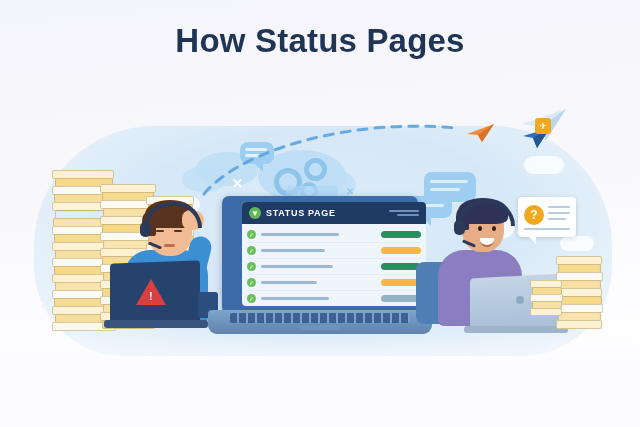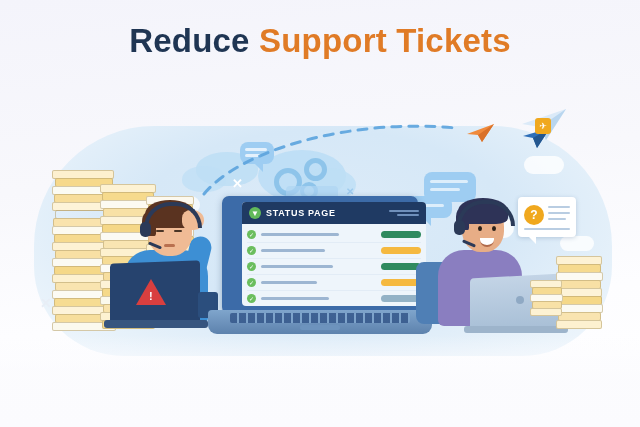--- a/index.html
+++ b/index.html
@@ -360,16 +360,16 @@
   <div class="infocard"></div>
   <div class="magn">?</div>
   <div class="cardline" style="left:548px;top:206px;width:22px;"></div>
   <div class="cardline" style="left:548px;top:212px;width:22px;"></div>
   <div class="cardline" style="left:548px;top:218px;width:18px;"></div>
   <div class="cardline" style="left:524px;top:228px;width:46px;"></div>
 
   <div class="backdrop-fade"></div>
 
   <div class="title">
-    <span class="l2"><span>Reduce </span><span class="accent">Support Tickets</span></span>
+    <span class="l1">How Status Pages</span>
   </div>
 
 </div>
 
 </body></html>

